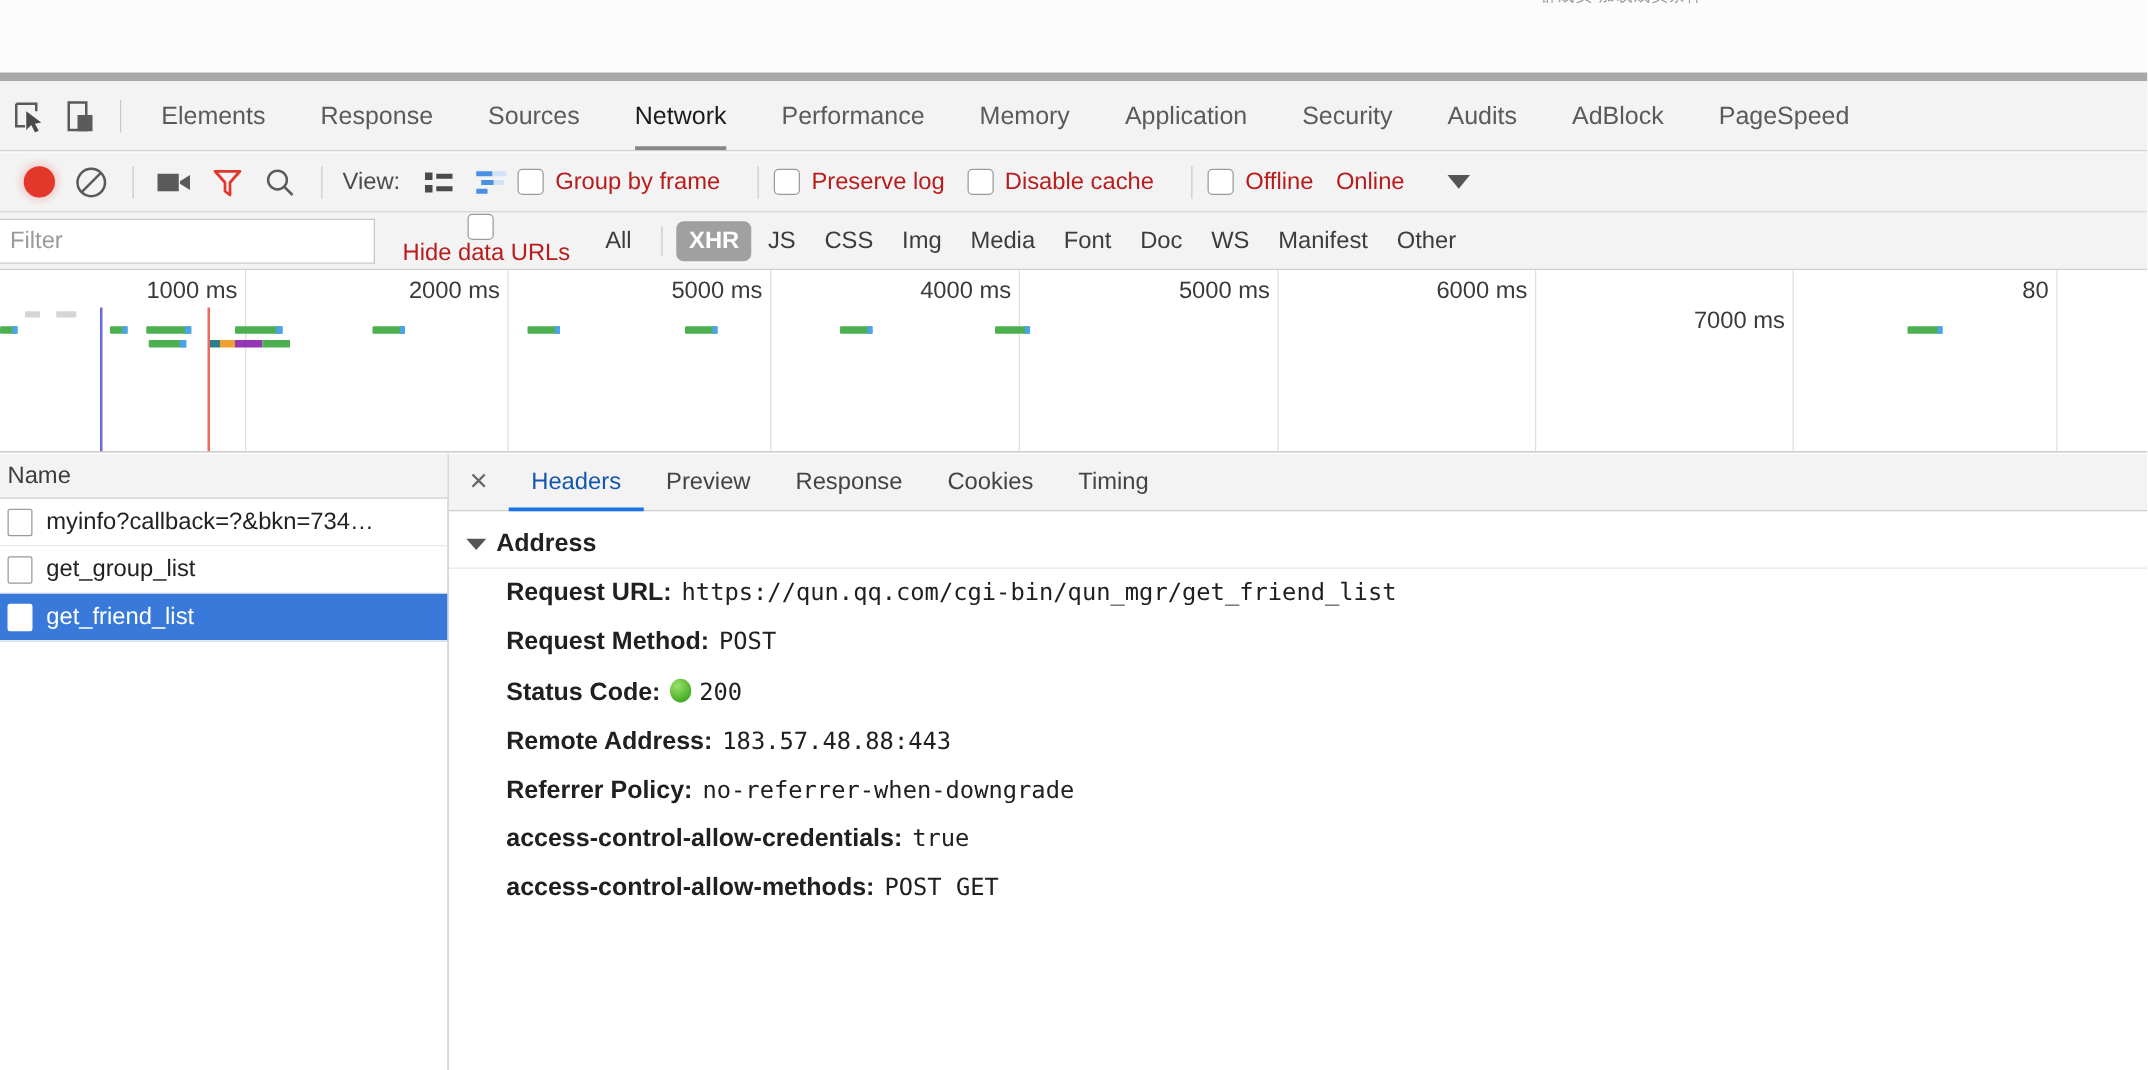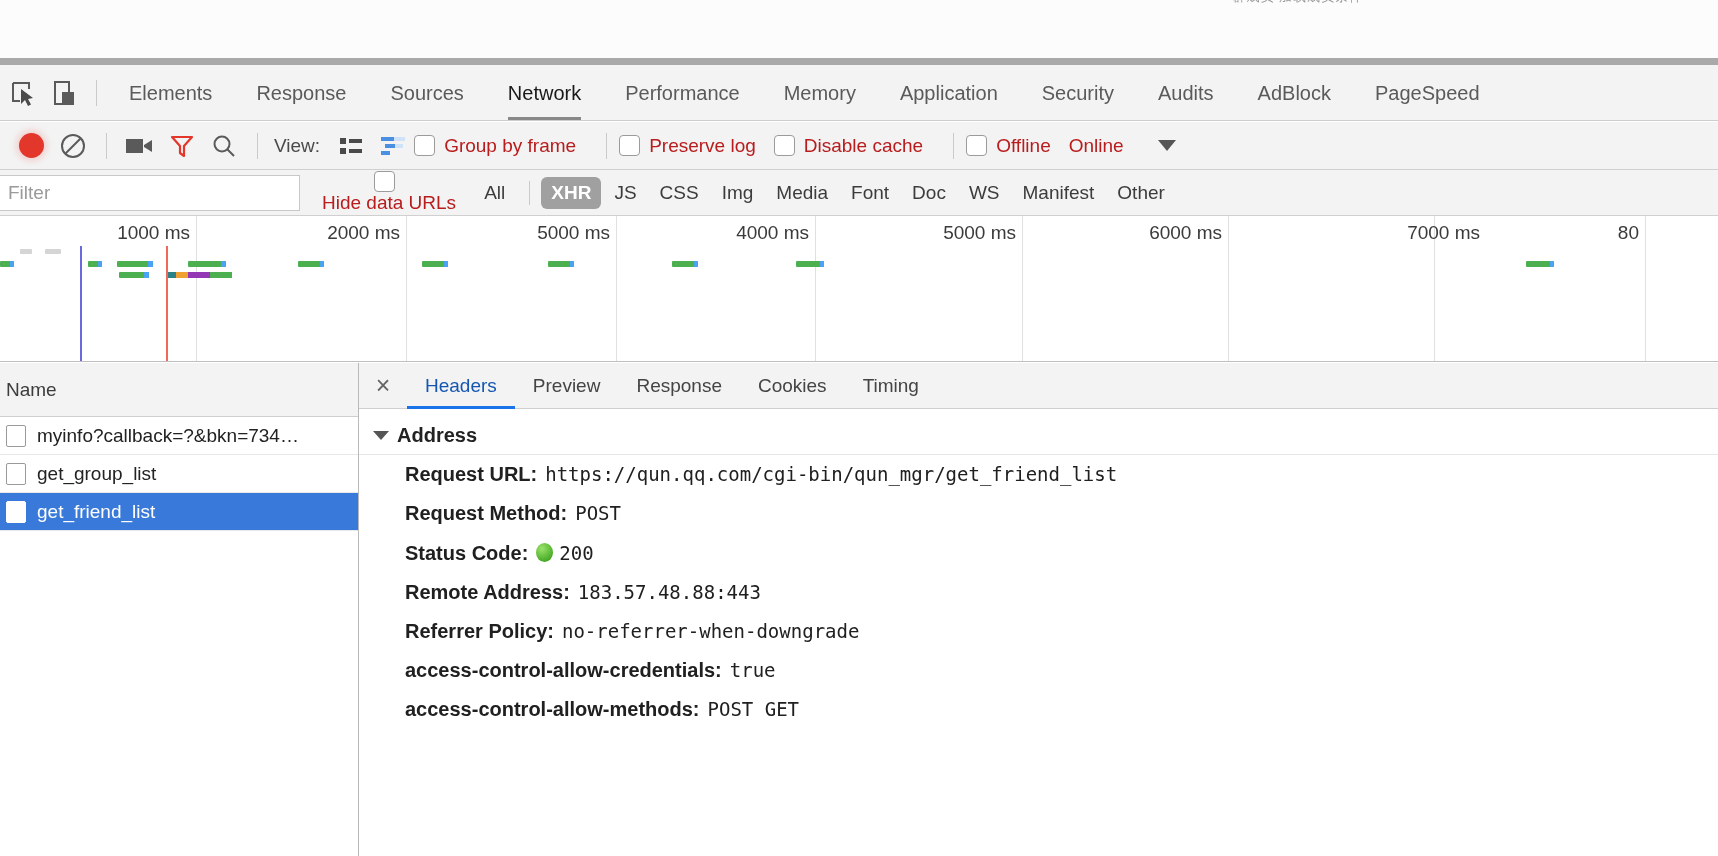--- a/index.html
+++ b/index.html
@@ -126,21 +126,21 @@
   
   .bottom {
     position:absolute; left:0; top:363px; width:1718px; height:493px;
     display:flex;
   }
   .reqlist {
     width:359px; height:493px; background:#fff;
     border-right:1px solid #b9b9b9; position:relative; overflow:hidden;
   }
   .reqlist-head {
-    height:54px; background:#f3f3f3; border-bottom:1px solid #cfcfcf;
+    height:36px; background:#f3f3f3; border-bottom:1px solid #cfcfcf;
     display:flex; align-items:center; padding-left:6px;
     font-size:19px; color:#3c3c3c;
   }
   .req-row {
     height:38px; display:flex; align-items:center; padding-left:6px;
     border-bottom:1px solid #e8e8e8;
     font-size:19px; color:#222; cursor:pointer; white-space:nowrap; overflow:hidden;
   }
   .req-row.sel { background:#3879d9; color:#fff; }
   .req-ico {
@@ -329,21 +329,21 @@
       <div class="ov-gridline" style="left: 1022px;"></div>
       <div class="ov-gridline" style="left: 1228px;"></div>
       <div class="ov-gridline" style="left: 1434px;"></div>
       <div class="ov-gridline" style="left: 1645px;"></div>
       <div class="ov-tick" style="left: 196px;">1000 ms</div>
       <div class="ov-tick" style="left: 406px;">2000 ms</div>
       <div class="ov-tick" style="left: 616px;">5000 ms</div>
       <div class="ov-tick" style="left: 815px;">4000 ms</div>
       <div class="ov-tick" style="left: 1022px;">5000 ms</div>
       <div class="ov-tick" style="left: 1228px;">6000 ms</div>
-      <div class="ov-tick" style="left: 1486px;">7000 ms</div>
+      <div class="ov-tick" style="left: 1434px; margin-top: 24px;">7000 ms</div>
       <div class="ov-tick" style="left: 1645px;">80</div>
       <div class="ov-evline" style="left: 80px; top: 30px; height: 116px; background: rgb(106, 106, 224);"></div>
       <div class="ov-evline" style="left: 166px; top: 30px; height: 116px; background: rgb(240, 106, 91);"></div>
       <div class="ov-grey" style="left: 20px; width: 12px; top: 33px;"></div>
       <div class="ov-grey" style="left: 45px; width: 16px; top: 33px;"></div>
       <div class="ov-bar" style="left: 0px; width: 14px; top: 45px;">
         <span class="tail" style="width: 4px;"></span>
       </div>
       <div class="ov-bar" style="left: 88px; width: 14px; top: 45px;">
         <span class="tail" style="width: 4px;"></span>

